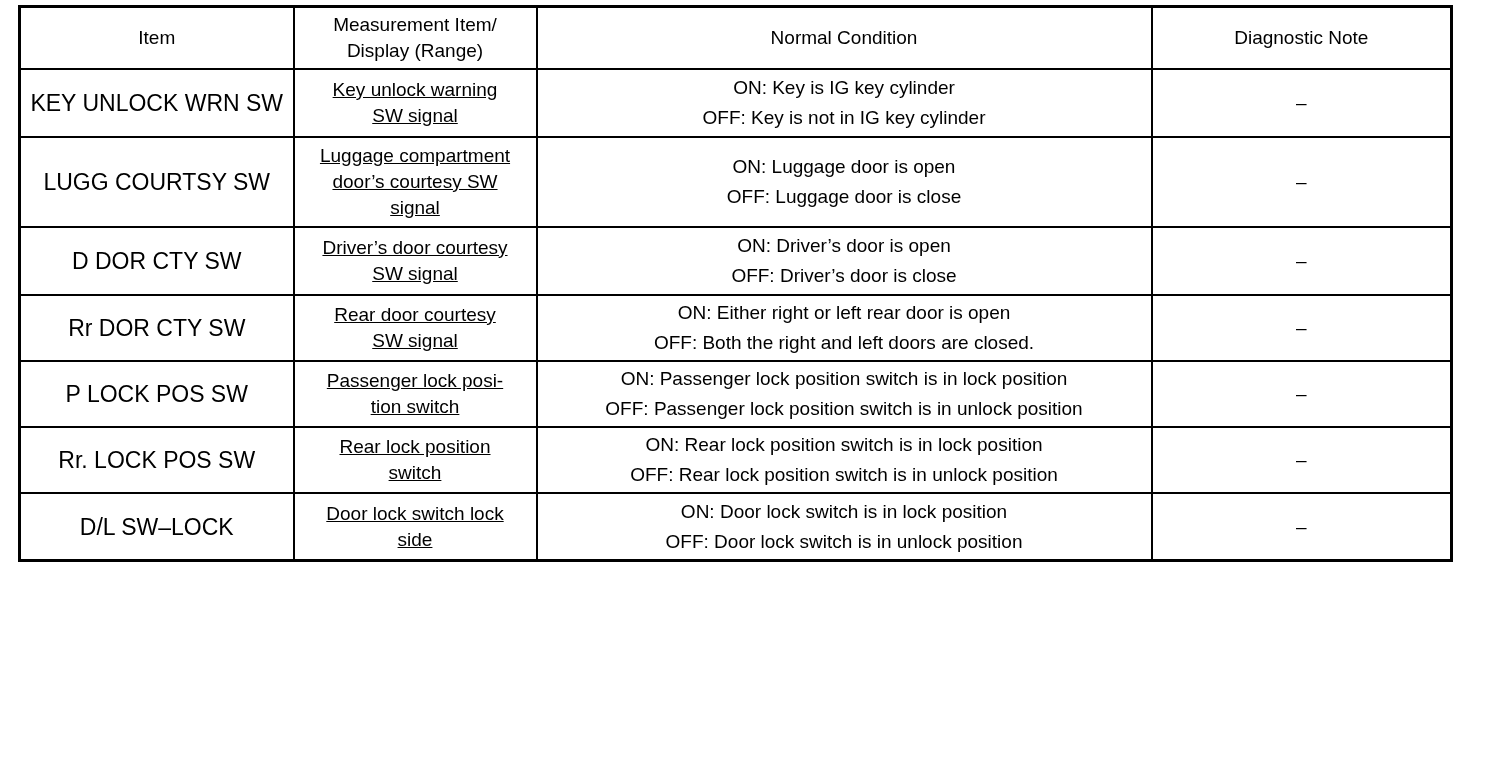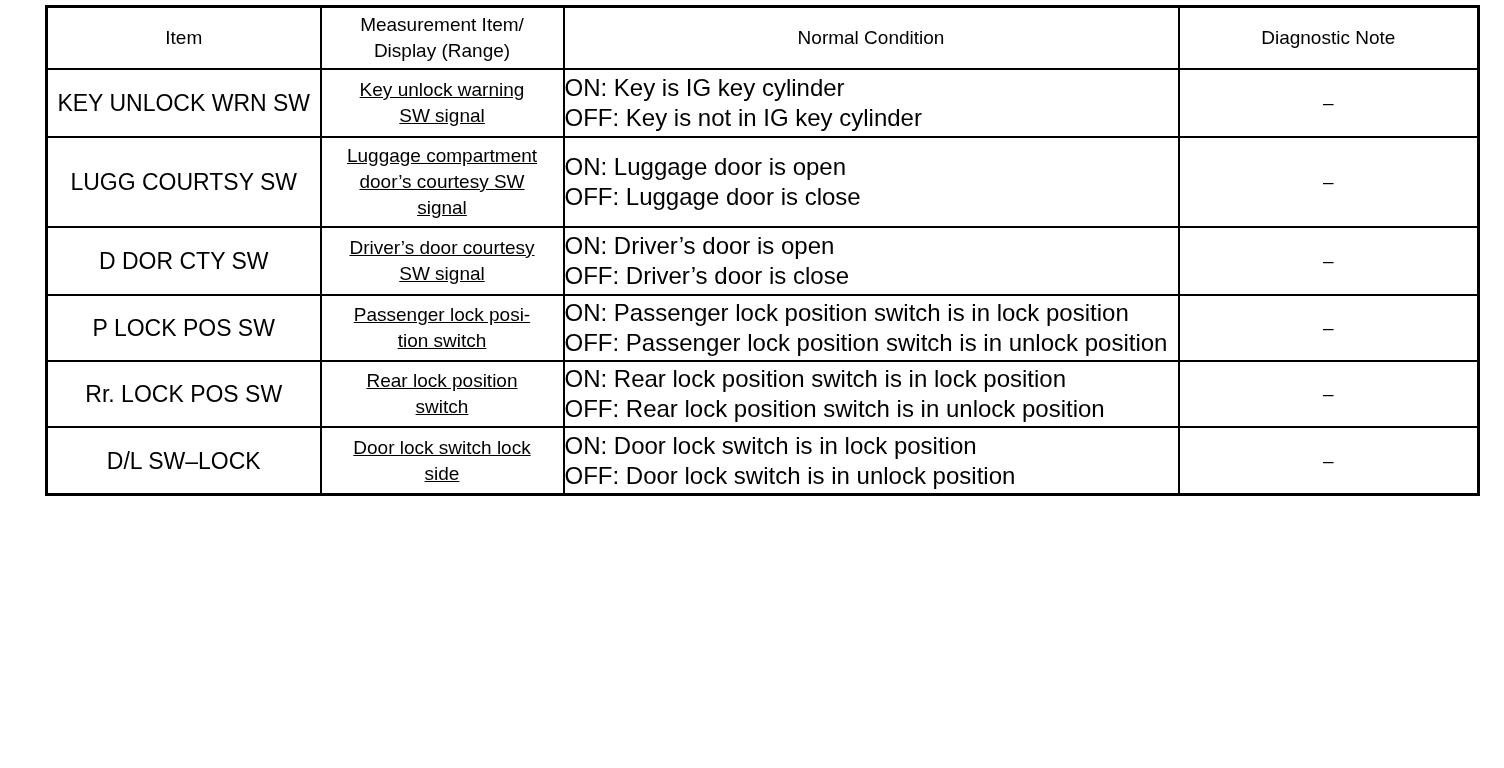--- a/index.html
+++ b/index.html
@@ -21,21 +21,20 @@
     background: #ffffff;
   }
   table.spec-table {
     position: absolute;
     left: 18px;
     top: 5px;
     width: 1432px;
     border-collapse: collapse;
     table-layout: fixed;
     background: #14b8a6;
-    margin-left: 27px;
   }
   table.spec-table col.c-item     { width: 274px; }
   table.spec-table col.c-measure  { width: 243px; }
   table.spec-table col.c-normal   { width: 615px; }
   table.spec-table col.c-note     { width: 300px; }
 
   table.spec-table th,
   table.spec-table td {
     border: 2px solid #000000;
     padding: 0;
@@ -62,22 +61,22 @@
     padding: 6px 8px;
   }
   .cell-measure {
     text-align: center;
     font-size: 19px;
     line-height: 26px;
     padding: 6px 10px;
     text-decoration: underline;
   }
   .cell-normal {
-    text-align: left;
-    font-size: 24px;
+    text-align: center;
+    font-size: 19px;
     line-height: 30px;
     padding: 8px 10px;
   }
   .cell-note {
     text-align: center;
     font-size: 19px;
     line-height: 24px;
     padding: 6px;
   }
   .cond-line {
@@ -162,20 +161,32 @@
           <span class="measure-line">SW signal</span>
         </td>
         <td class="cell-normal">
           <span class="cond-line">ON: Driver’s door is open</span>
           <span class="cond-line">OFF: Driver’s door is close</span>
         </td>
         <td class="cell-note">–</td>
       </tr>
 
 
+      <tr class="r-4">
+        <td class="cell-item">Rr DOR CTY SW</td>
+        <td class="cell-measure">
+          <span class="measure-line">Rear door courtesy</span>
+          <span class="measure-line">SW signal</span>
+        </td>
+        <td class="cell-normal">
+          <span class="cond-line">ON: Either right or left rear door is open</span>
+          <span class="cond-line">OFF: Both the right and left doors are closed.</span>
+        </td>
+        <td class="cell-note">–</td>
+      </tr>
 
       <tr class="r-5">
         <td class="cell-item">P LOCK POS SW</td>
         <td class="cell-measure">
           <span class="measure-line">Passenger lock posi-</span>
           <span class="measure-line">tion switch</span>
         </td>
         <td class="cell-normal">
           <span class="cond-line">ON: Passenger lock position switch is in lock position</span>
           <span class="cond-line">OFF: Passenger lock position switch is in unlock position</span>

